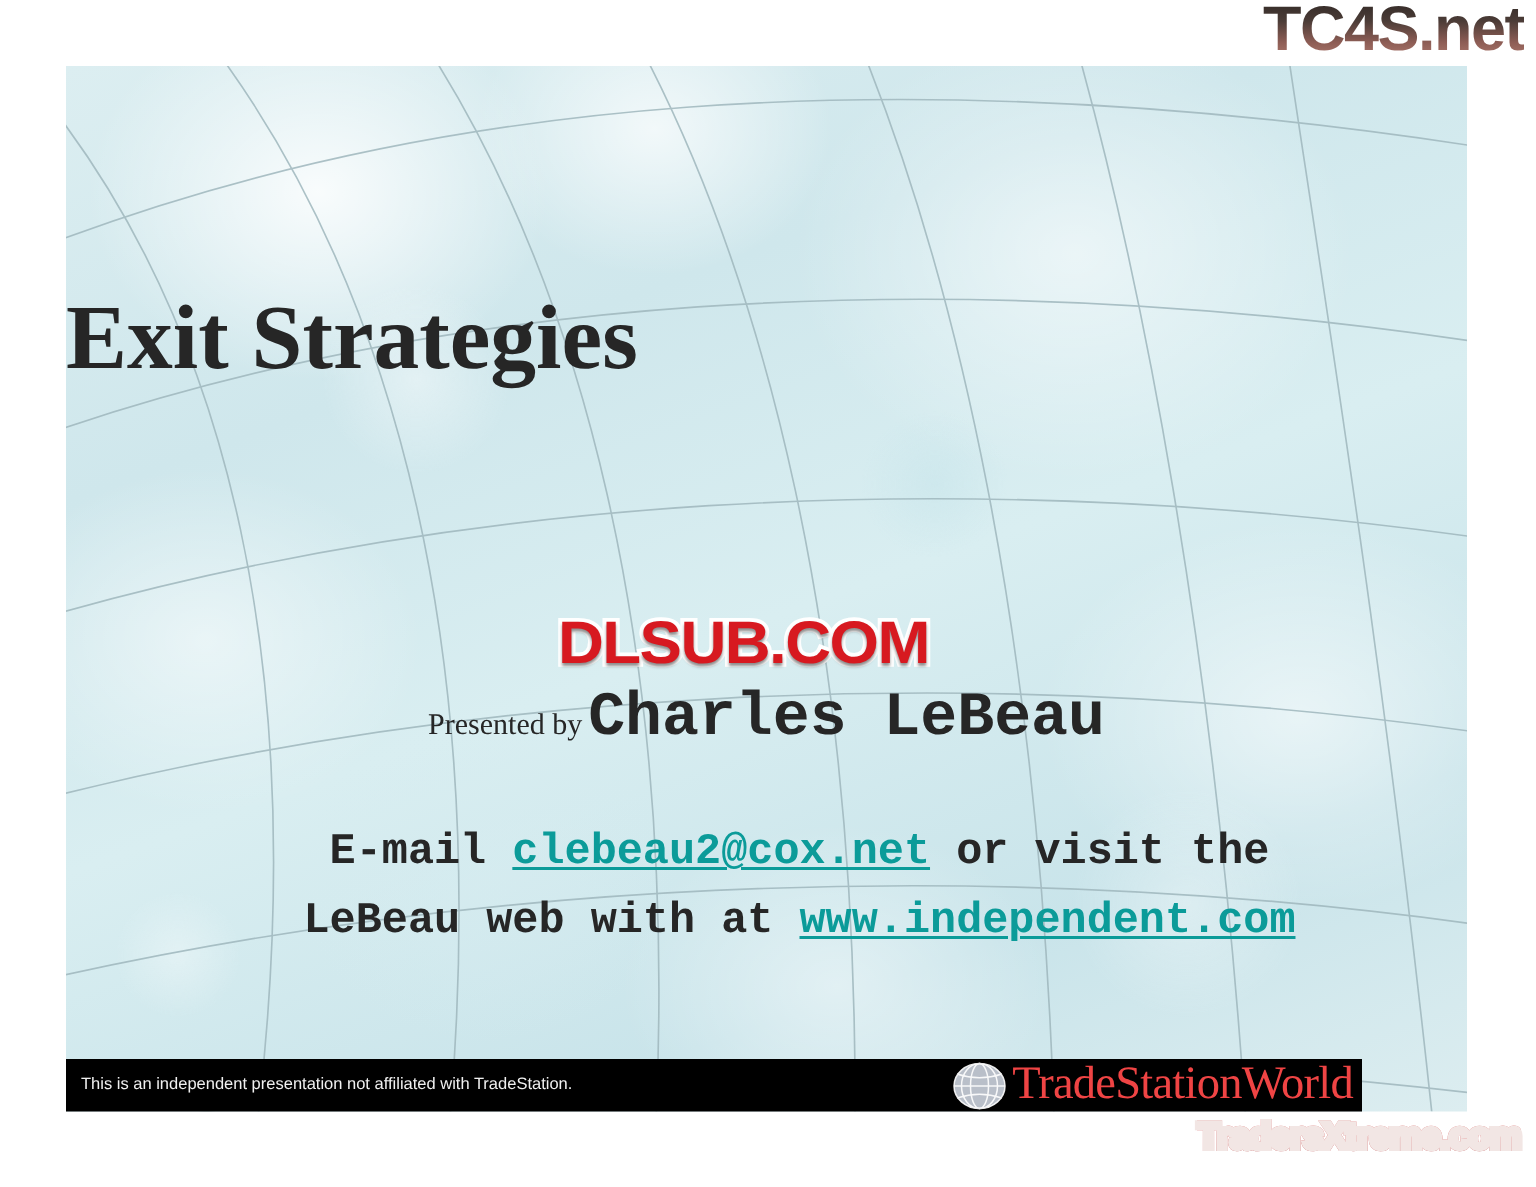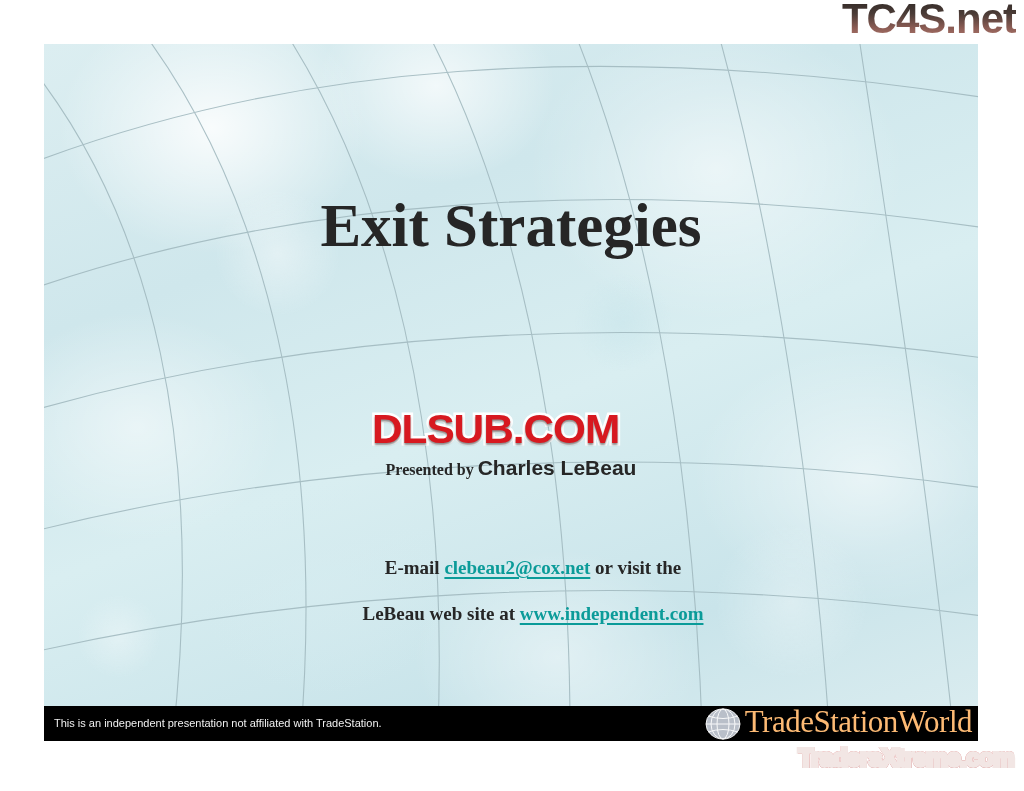--- a/index.html
+++ b/index.html
@@ -70,21 +70,21 @@
     inset: 0;
     pointer-events: none;
   }
 
   
   .title-block {
     position: absolute;
     left: 0;
     right: 0;
     top: 143px;
-    text-align: center;
+    text-align: left;
     z-index: 10;
   }
   .title-line {
     font-family: "Liberation Serif", serif;
     font-weight: bold;
     font-size: 61px;
     line-height: 78px;
     color: #262626;
     letter-spacing: 0px;
     white-space: nowrap;
@@ -95,42 +95,42 @@
     left: 0;
     right: 0;
     top: 412px;
     text-align: center;
     z-index: 10;
     color: #262626;
     white-space: nowrap;
   }
   .presenter-small {
     font-family: "Liberation Serif", serif;
-    font-weight: bold;
-    font-size: 16px;
+    font-weight: normal;
+    font-size: 20px;
   }
   .presenter-name {
-    font-family: Liberation Sans, sans-serif;
-    font-weight: bold;
-    font-size: 21px;
+    font-family: Liberation Mono, monospace;
+    font-weight: bold;
+    font-size: 41px;
   }
 
   .contact {
     position: absolute;
     left: 0;
     right: 0;
     top: 501px;
     text-align: center;
     z-index: 10;
     color: #262626;
   }
   .contact-line {
-    font-family: Liberation Serif, serif;
-    font-weight: bold;
-    font-size: 19px;
+    font-family: Liberation Mono, monospace;
+    font-weight: bold;
+    font-size: 29px;
     line-height: 46px;
     white-space: nowrap;
     margin-left: 44px;
   }
   .link {
     color: #0b9b99;
     text-decoration: underline;
     text-underline-offset: 3px;
     text-decoration-thickness: 2px;
   }
@@ -157,21 +157,21 @@
   }
   .wm-center .inner {
     position: relative;
   }
 
   
   .footer-bar {
     position: absolute;
     left: 44px;
     top: 706px;
-    width: 934px;
+    width: 864px;
     height: 35px;
     background: #000000;
     z-index: 30;
     overflow: hidden;
   }
   .disclaimer {
     position: absolute;
     left: 10px;
     top: 11px;
     color: #f0f0f0;
@@ -191,21 +191,21 @@
   }
   .tsw-globe {
     width: 40px;
     height: 34px;
     flex: 0 0 auto;
   }
   .tsw-text {
     font-family: "Liberation Serif", serif;
     font-size: 31px;
     font-weight: normal;
-    color: #fdba74;
+    color: #ef4444;
     letter-spacing: -0.5px;
     line-height: 1;
     white-space: nowrap;
     position: relative;
     top: -2px;
   }
 
   
   .wm-bottom {
     position: absolute;
@@ -268,21 +268,21 @@
     <span class="presenter-name">Charles LeBeau</span>
   </div>
 
   <div class="contact">
     <div class="contact-line">
       <span>E-mail</span>
       <a class="link" href="#">clebeau2@cox.net</a>
       <span>or visit the</span>
     </div>
     <div class="contact-line">
-      <span>LeBeau web site at</span>
+      <span>LeBeau web with at</span>
       <a class="link" href="#">www.independent.com</a>
     </div>
   </div>
 
   <div class="wm-center">
     <span class="inner">DLSUB.COM</span>
   </div>
 
 </div>
 

